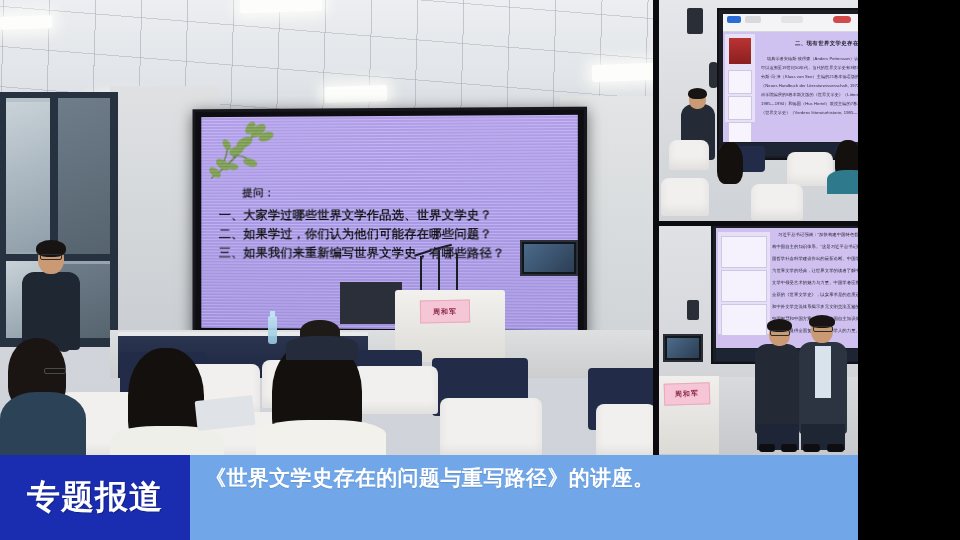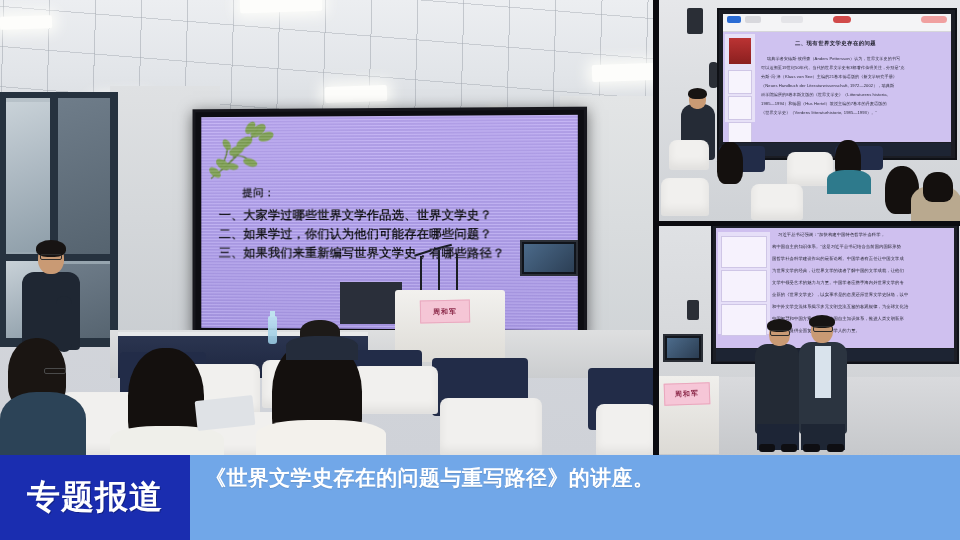--- a/index.html
+++ b/index.html
@@ -1,19 +1,19 @@
 <!DOCTYPE html>
 <html><head>
 <meta charset="utf-8">
 <title>News Photo Collage</title>
 <style>
   html,body{margin:0;padding:0;background:#000;}
   body{width:960px;height:540px;overflow:hidden;font-family:"Liberation Sans","DejaVu Sans",sans-serif;}
 
-  .page{position:relative;width:960px;height:540px;background:#fff;overflow:hidden;}
+  .page{position:relative;width:858px;height:540px;background:#fff;overflow:hidden;}
 
   
   .collage{position:absolute;left:0;top:0;width:960px;height:455px;background:#0b0b10;}
 
   
   .photo-main{position:absolute;left:0;top:0;width:653px;height:455px;overflow:hidden;
     background:linear-gradient(#d9dbe0,#cfd2d8);}
   
   .ceiling{position:absolute;left:0;top:0;width:653px;height:135px;
     background:linear-gradient(180deg,#eceef1 0%,#e2e5e9 55%,#d6dade 100%);}

